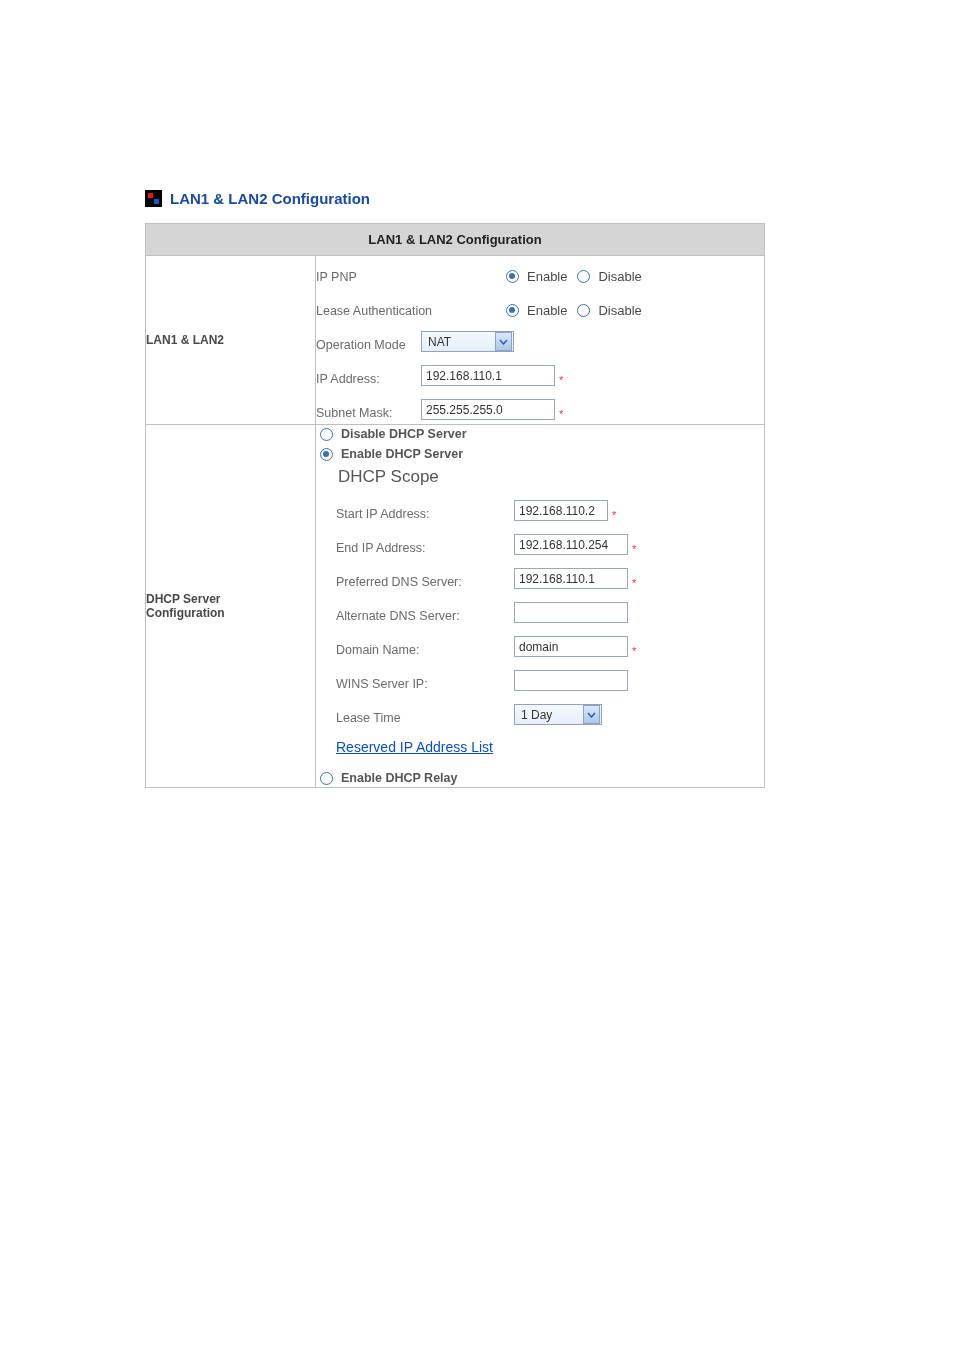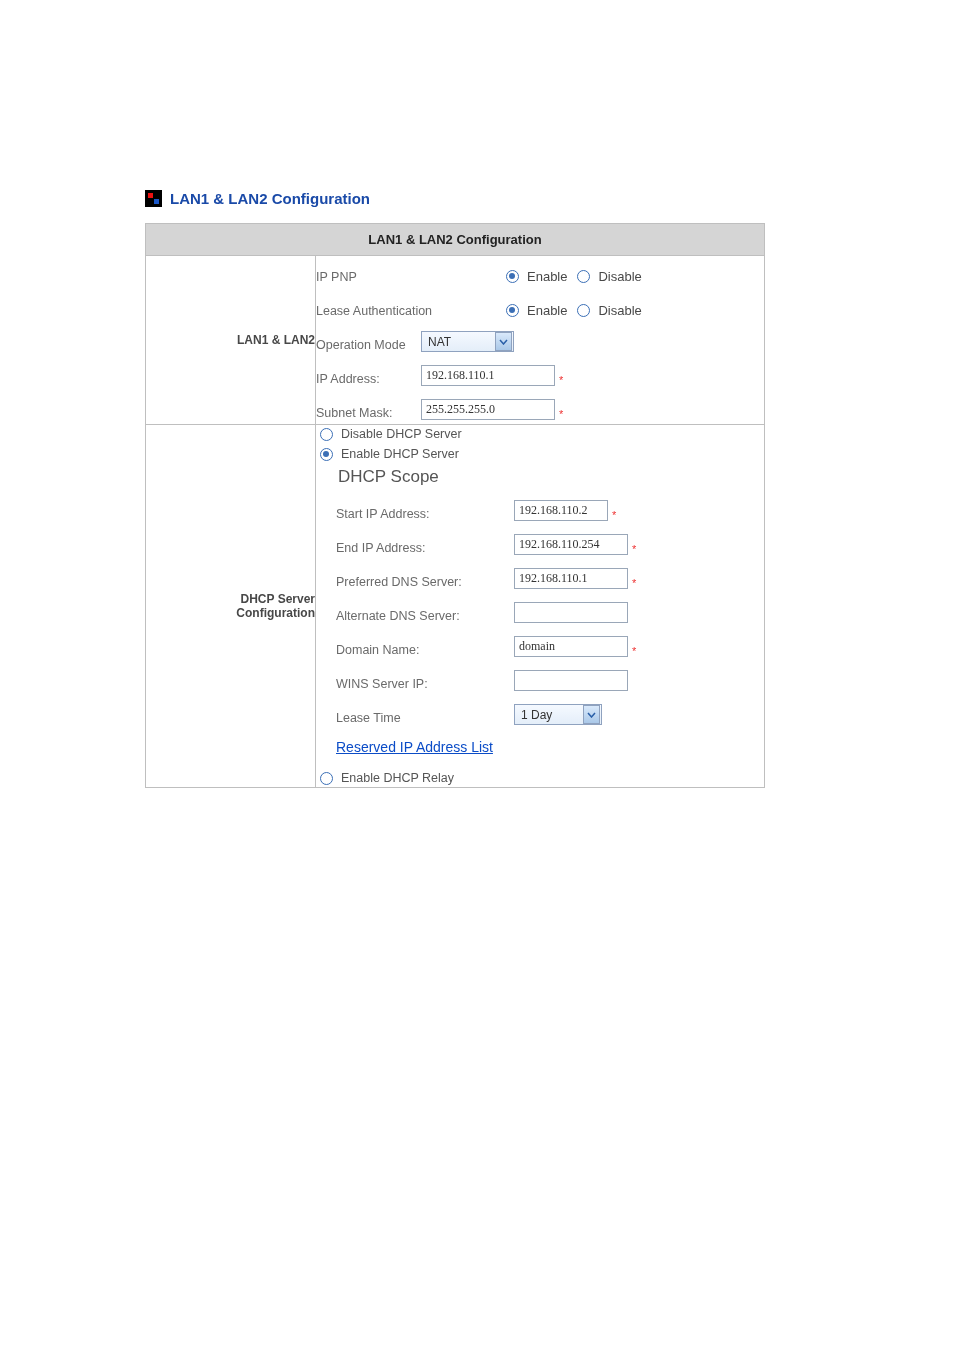--- a/index.html
+++ b/index.html
@@ -34,21 +34,21 @@
       color: #222;
     }
     .config-table td {
       border: 1px solid #bfbfbf;
       padding: 0;
       vertical-align: middle;
       color: #484848;
     }
     .row-label {
       width: 170px;
-      text-align: right;
+      text-align: left;
       font-weight: bold;
       color: #545454;
       font-size: 12px;
     }
     .content-cell {
       padding: 12px 12px 12px 14px;
     }
     .form-row {
       display: flex;
       align-items: flex-end;
@@ -82,21 +82,21 @@
       width: 6px; height: 6px;
       background: #3b6fb6;
       border-radius: 50%;
     }
     input[type=text] {
       border: 1px solid #9aa7b8;
       height: 21px;
       padding: 0 4px;
       font-size: 12px;
       color: #333;
-      font-family: Liberation Serif, serif;
+      font-family: Liberation Sans, sans-serif;
     }
     .select-box {
       display: inline-flex;
       align-items: center;
       border: 1px solid #8fa2bf;
       height: 21px;
       background: linear-gradient(#f5f9ff,#e4eef9);
       font-size: 12px;
       color: #333;
     }
@@ -115,20 +115,21 @@
     .indent {
       margin-left: 20px;
     }
     .dhcp-radio-row {
       display: flex;
       align-items: center;
       gap: 6px;
       margin: 2px 0 6px 4px;
       color: #555;
       font-size: 12.5px;
+      font-weight: bold;
     }
     .scope-label {
       margin: 6px 0 12px 22px;
       color: #555;
       font-size: 17px;
     }
     .link {
       color: #0b4cc7;
       text-decoration: underline;
       font-size: 14px;

